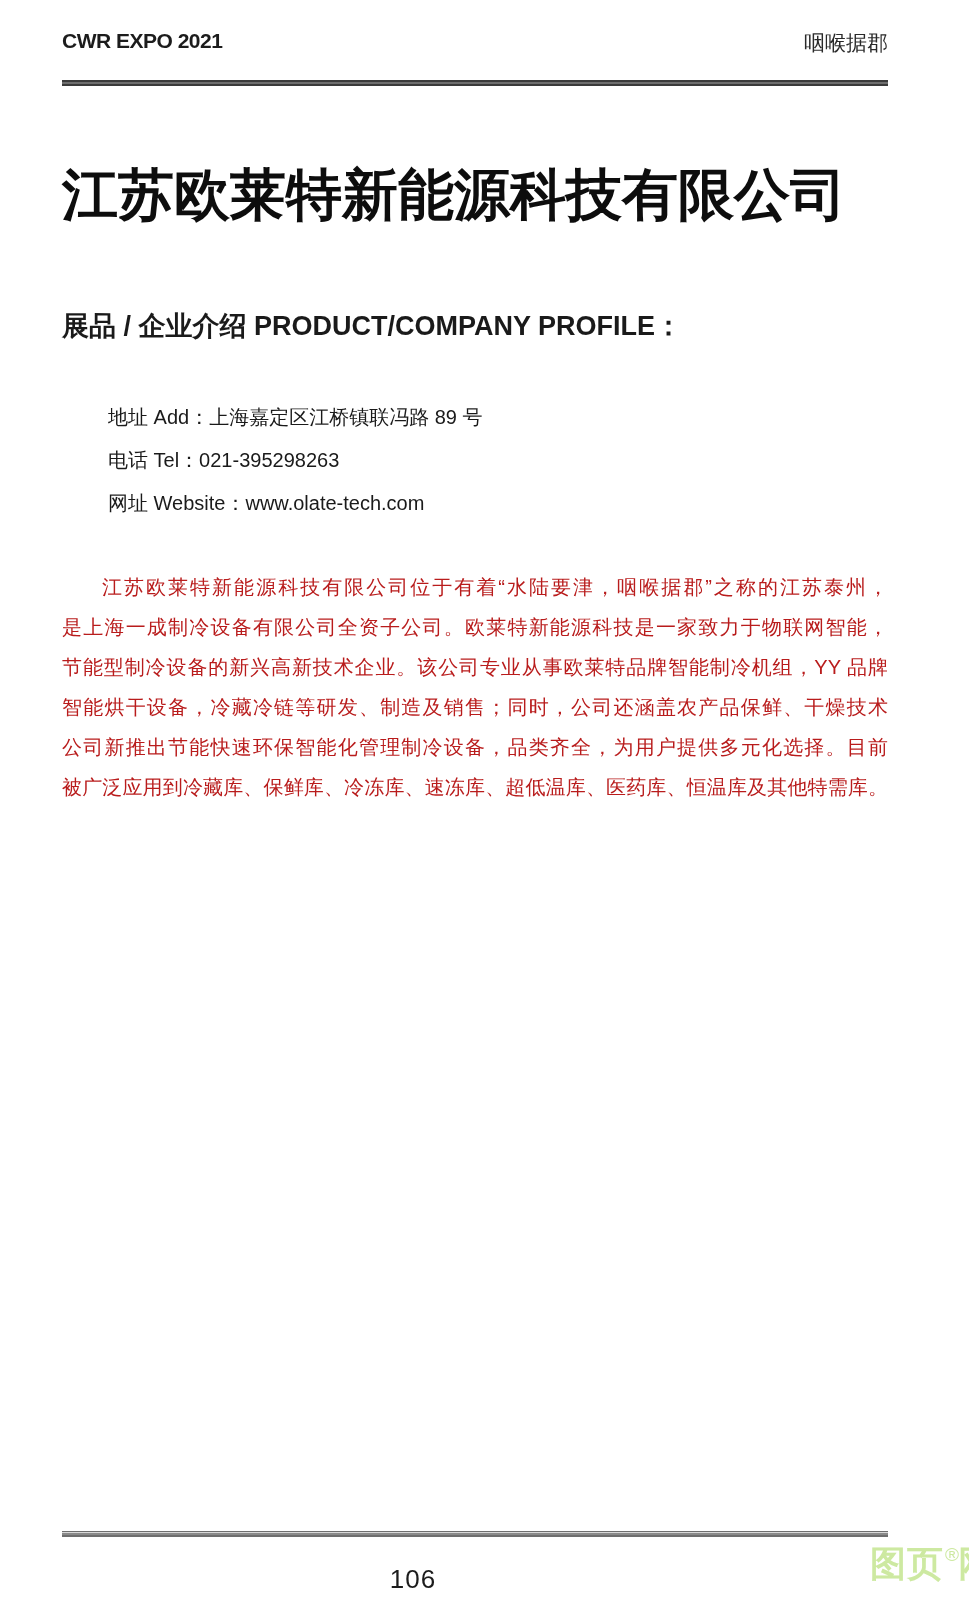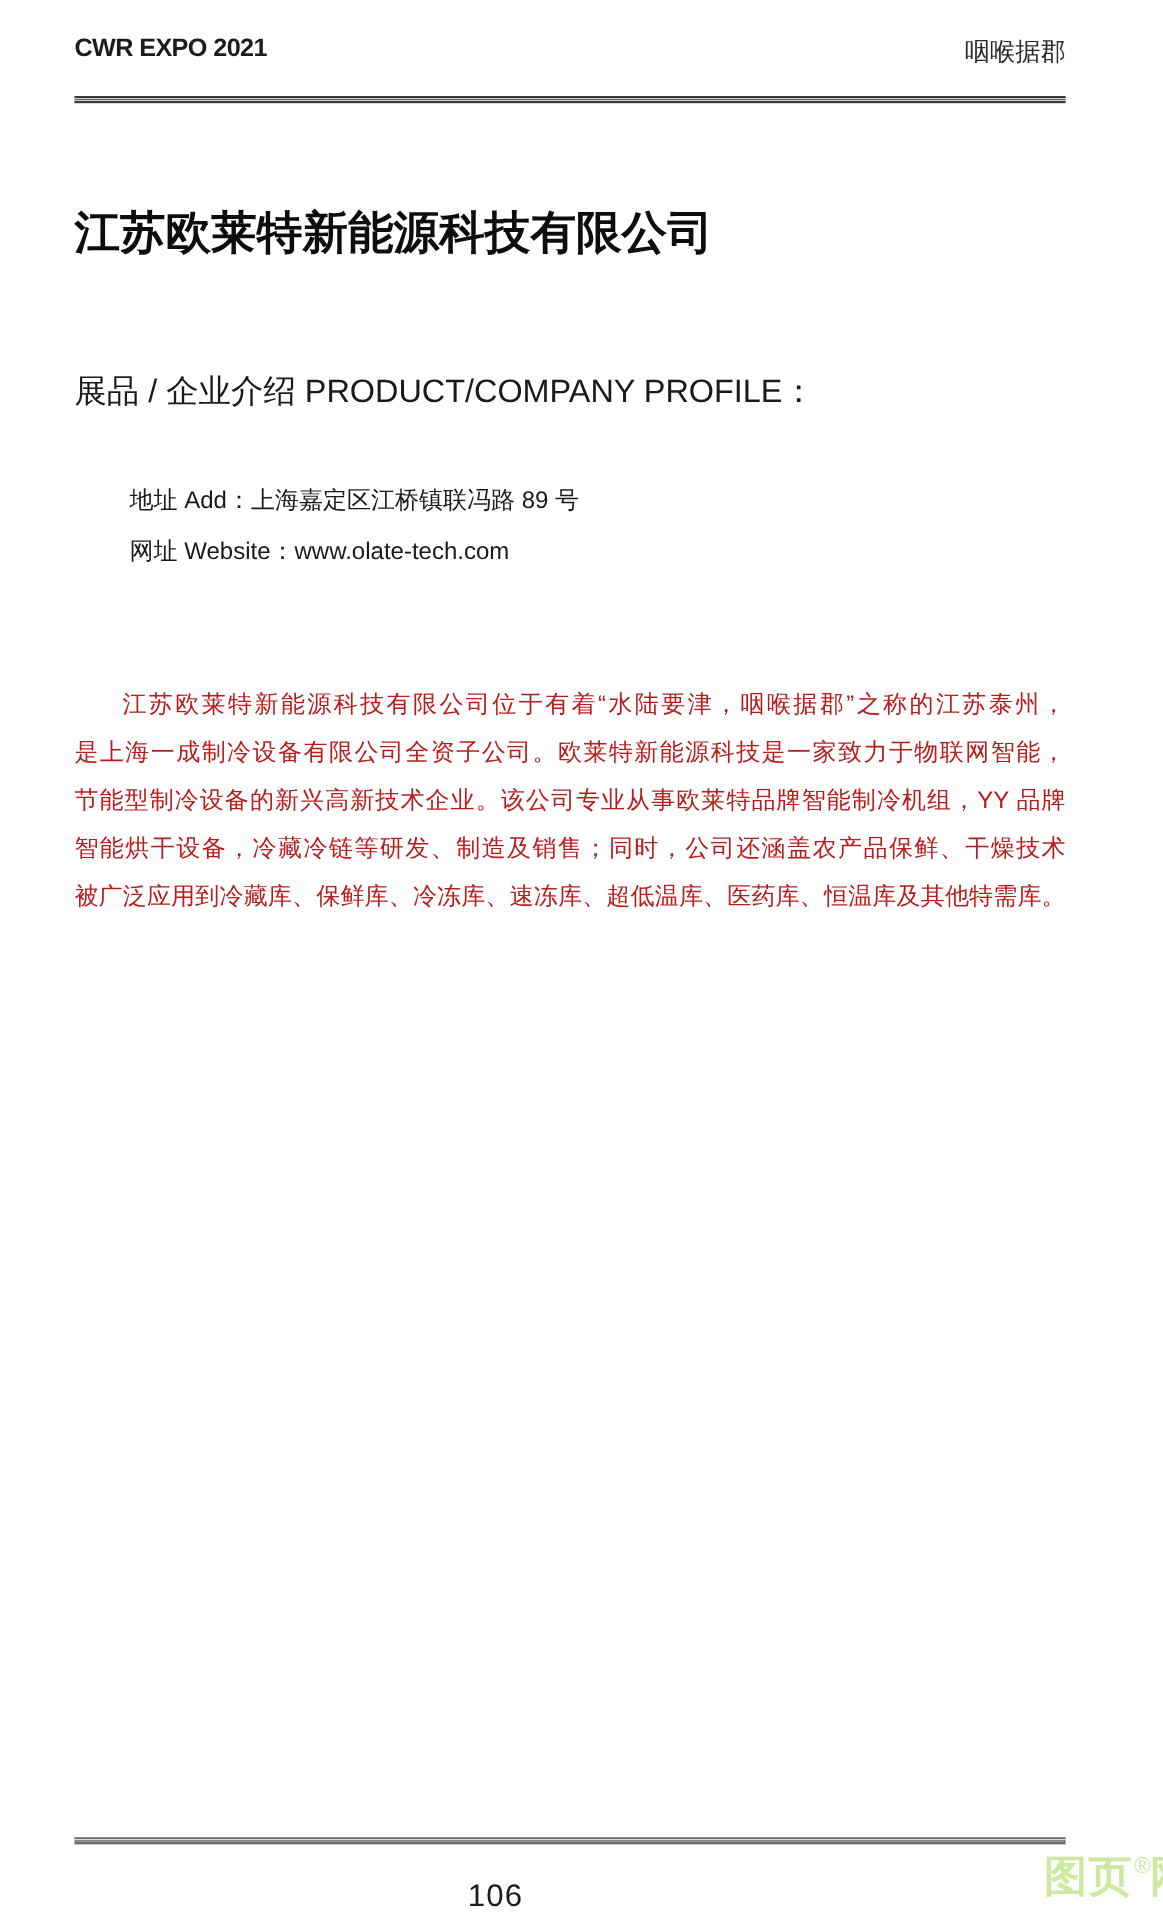--- a/index.html
+++ b/index.html
@@ -51,36 +51,36 @@
       #8a8a8a 2.2px, #8a8a8a 3.6px,
       #d8d8d8 3.6px, #d8d8d8 4.4px,
       #6e6e6e 4.4px, #6e6e6e 6px);
   }
 
   .company-title {
     position: absolute;
     left: 62px;
     top: 170px;
     margin: 0;
-    font-size: 38px;
+    font-size: 56px;
     line-height: 50px;
     font-weight: 800;
     color: #0d0d0d;
     letter-spacing: 0px;
     white-space: nowrap;
   }
 
   .section-heading {
     position: absolute;
     left: 62px;
     top: 307px;
     margin: 0;
     font-size: 27px;
     line-height: 38px;
-    font-weight: 400;
+    font-weight: 700;
     color: #1a1a1a;
     white-space: nowrap;
   }
 
   .contact {
     position: absolute;
     left: 108px;
     top: 396px;
     font-size: 20px;
     line-height: 43px;
@@ -150,28 +150,30 @@
   </div>
 
   <div class="rule rule-top"></div>
 
   <h1 class="company-title">江苏欧莱特新能源科技有限公司</h1>
 
   <h2 class="section-heading">展品 / 企业介绍 PRODUCT/COMPANY PROFILE：</h2>
 
   <div class="contact">
     <div class="contact-line">地址 Add：上海嘉定区江桥镇联冯路 89 号</div>
+    <div class="contact-line">电话 Tel：021-395298263</div>
     <div class="contact-line">网址 Website：www.olate-tech.com</div>
   </div>
 
   <div class="profile">
     <div class="pline indent">江苏欧莱特新能源科技有限公司位于有着“水陆要津，咽喉据郡”之称的江苏泰州，</div>
     <div class="pline">是上海一成制冷设备有限公司全资子公司。欧莱特新能源科技是一家致力于物联网智能，</div>
     <div class="pline">节能型制冷设备的新兴高新技术企业。该公司专业从事欧莱特品牌智能制冷机组，YY 品牌</div>
     <div class="pline">智能烘干设备，冷藏冷链等研发、制造及销售；同时，公司还涵盖农产品保鲜、干燥技术</div>
+    <div class="pline">公司新推出节能快速环保智能化管理制冷设备，品类齐全，为用户提供多元化选择。目前</div>
     <div class="pline">被广泛应用到冷藏库、保鲜库、冷冻库、速冻库、超低温库、医药库、恒温库及其他特需库。</div>
   </div>
 
   <div class="rule rule-bottom"></div>
 
   <div class="pagenum">106</div>
 
   <div class="watermark">
     <span>图页</span><span class="reg">®</span><span>网</span>
   </div>

